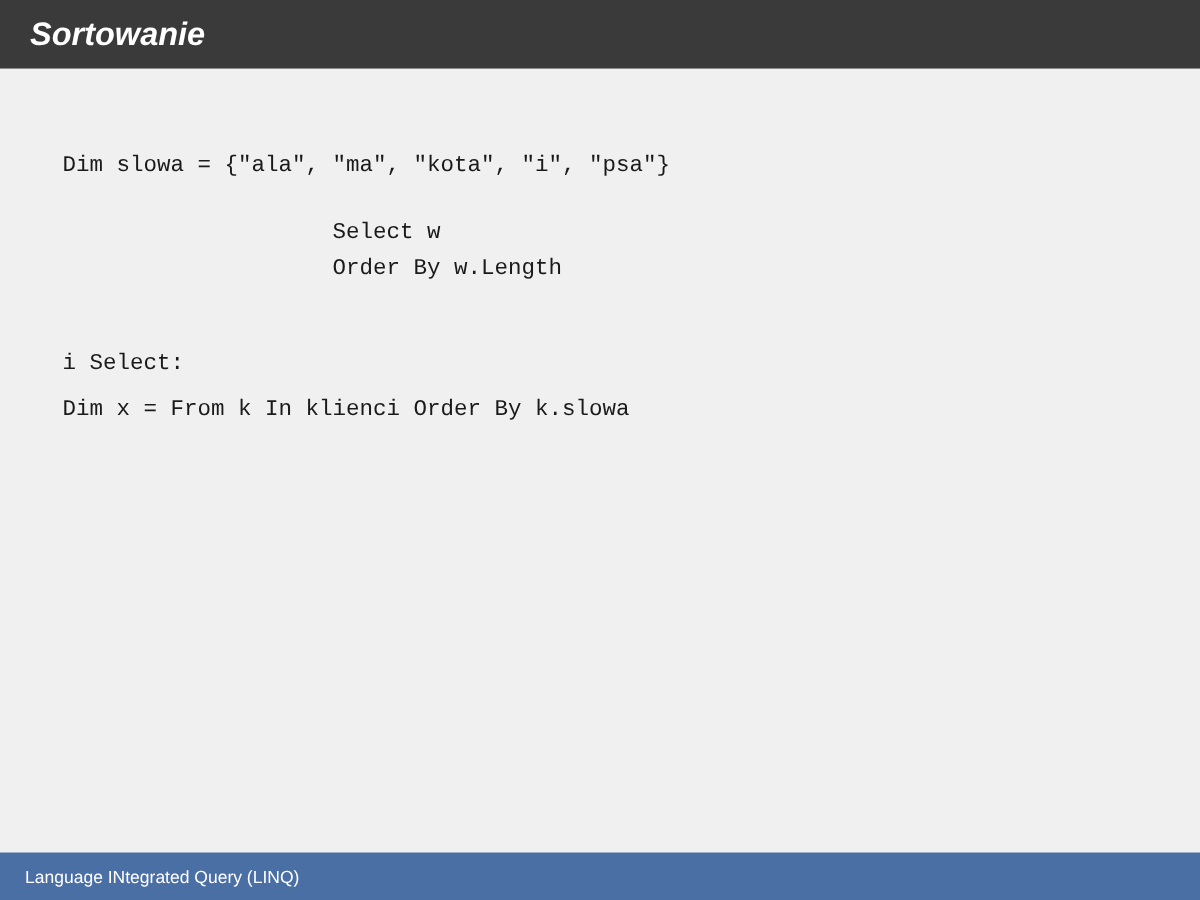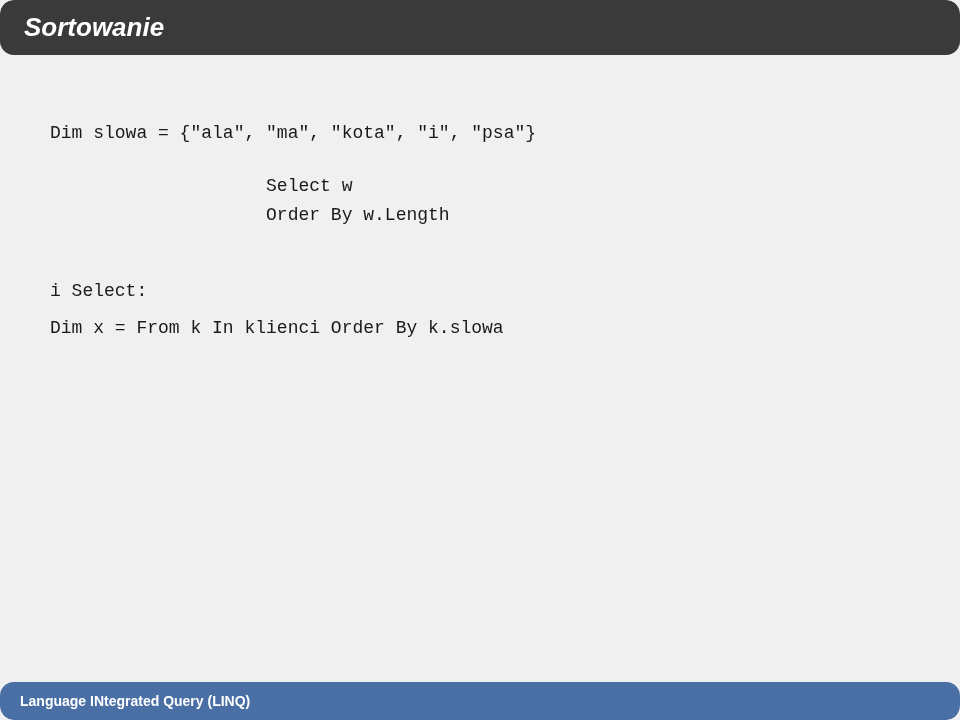--- a/index.html
+++ b/index.html
@@ -1,19 +1,18 @@
 <!DOCTYPE html>
 <html><head>
   <meta charset="utf-8">
   <style>
     * {
       margin: 0;
       padding: 0;
       box-sizing: border-box;
-      border-radius: 14px;
     }
 
     body {
       width: 960px;
       height: 720px;
       background-color: #f0f0f0;
       font-family: Arial, sans-serif;
       display: flex;
       flex-direction: column;
     }
@@ -64,21 +63,21 @@
       display: flex;
       align-items: center;
       font-size: 14px;
       font-weight: bold;
     }
 
     .footer-title {
       color: #ffffff;
       padding: 0 20px;
       font-size: 14px;
-      font-weight: bold;
+      font-weight: normal;
     }
   </style>
 </head>
 <body>
 
 <div class="header">
   <span>Sortowanie</span>
 </div>
 
 <div class="main-content">

